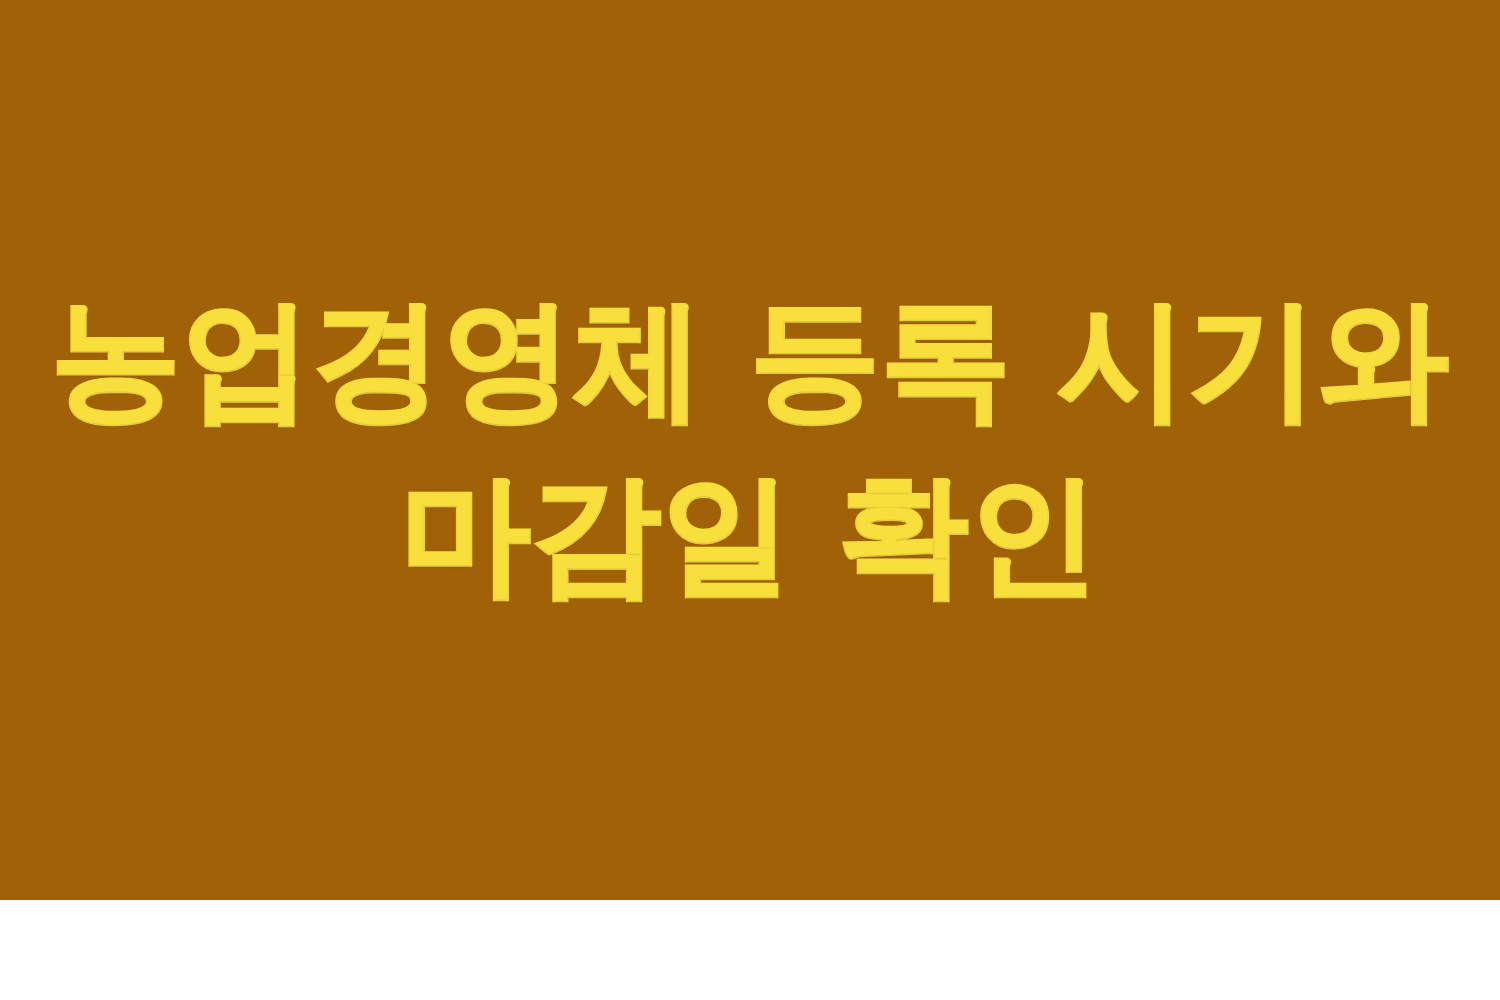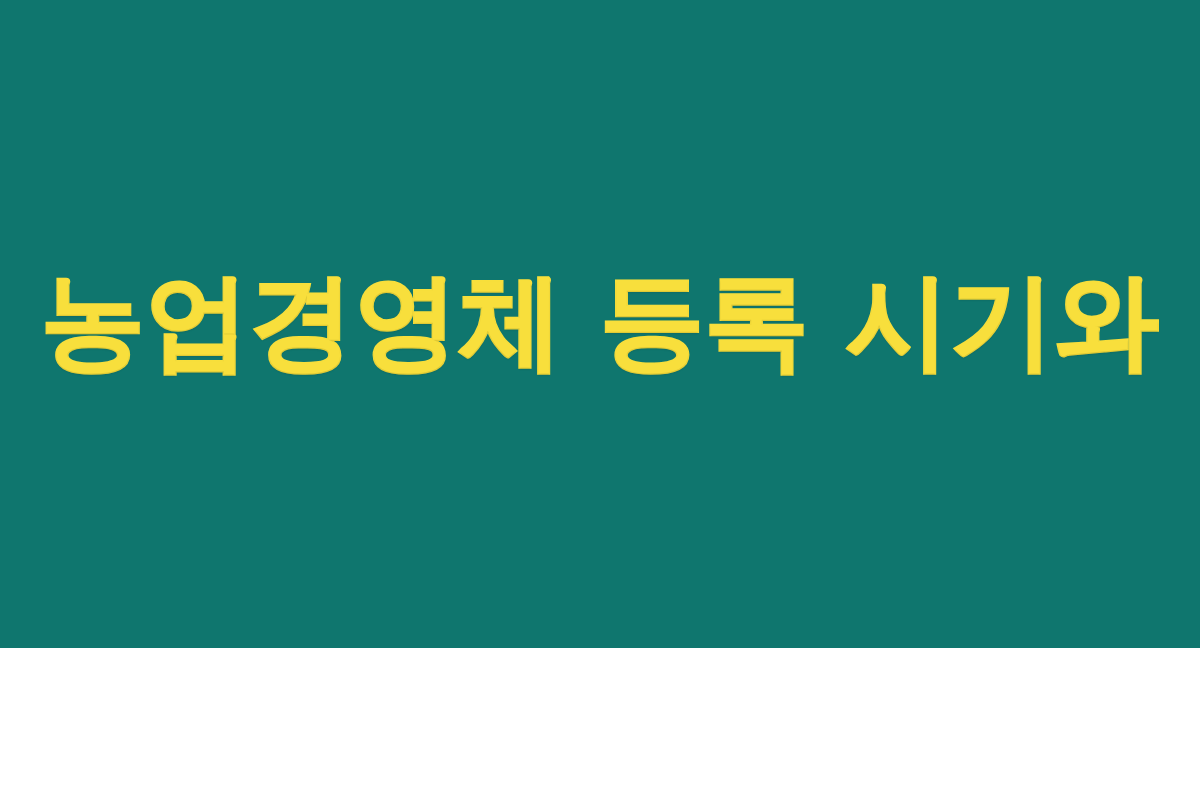--- a/index.html
+++ b/index.html
@@ -11,23 +11,23 @@
   body {
     width: 1200px;
     height: 800px;
     overflow: hidden;
     font-family: "DejaVu Sans", "Liberation Sans", sans-serif;
   }
 
   .banner {
     position: relative;
     width: 1200px;
-    height: 648px;
+    height: 720px;
     box-sizing: border-box;
-    background-color: #0f766e;
+    background-color: #a16207;
     display: flex;
     flex-direction: column;
     align-items: center;
     justify-content: center;
     user-select: none;
   }
 
   .title-block {
     position: relative;
     width: 100%;
@@ -64,16 +64,17 @@
 </style>
 </head>
 <body>
 
 <div class="banner">
 
   <div class="title-block">
 
     <span class="title-line title-line--primary">농업경영체 등록 시기와</span>
 
+    <span class="title-line title-line--secondary">마감일 확인</span>
 
   </div>
 
 </div>
 
 </body></html>

